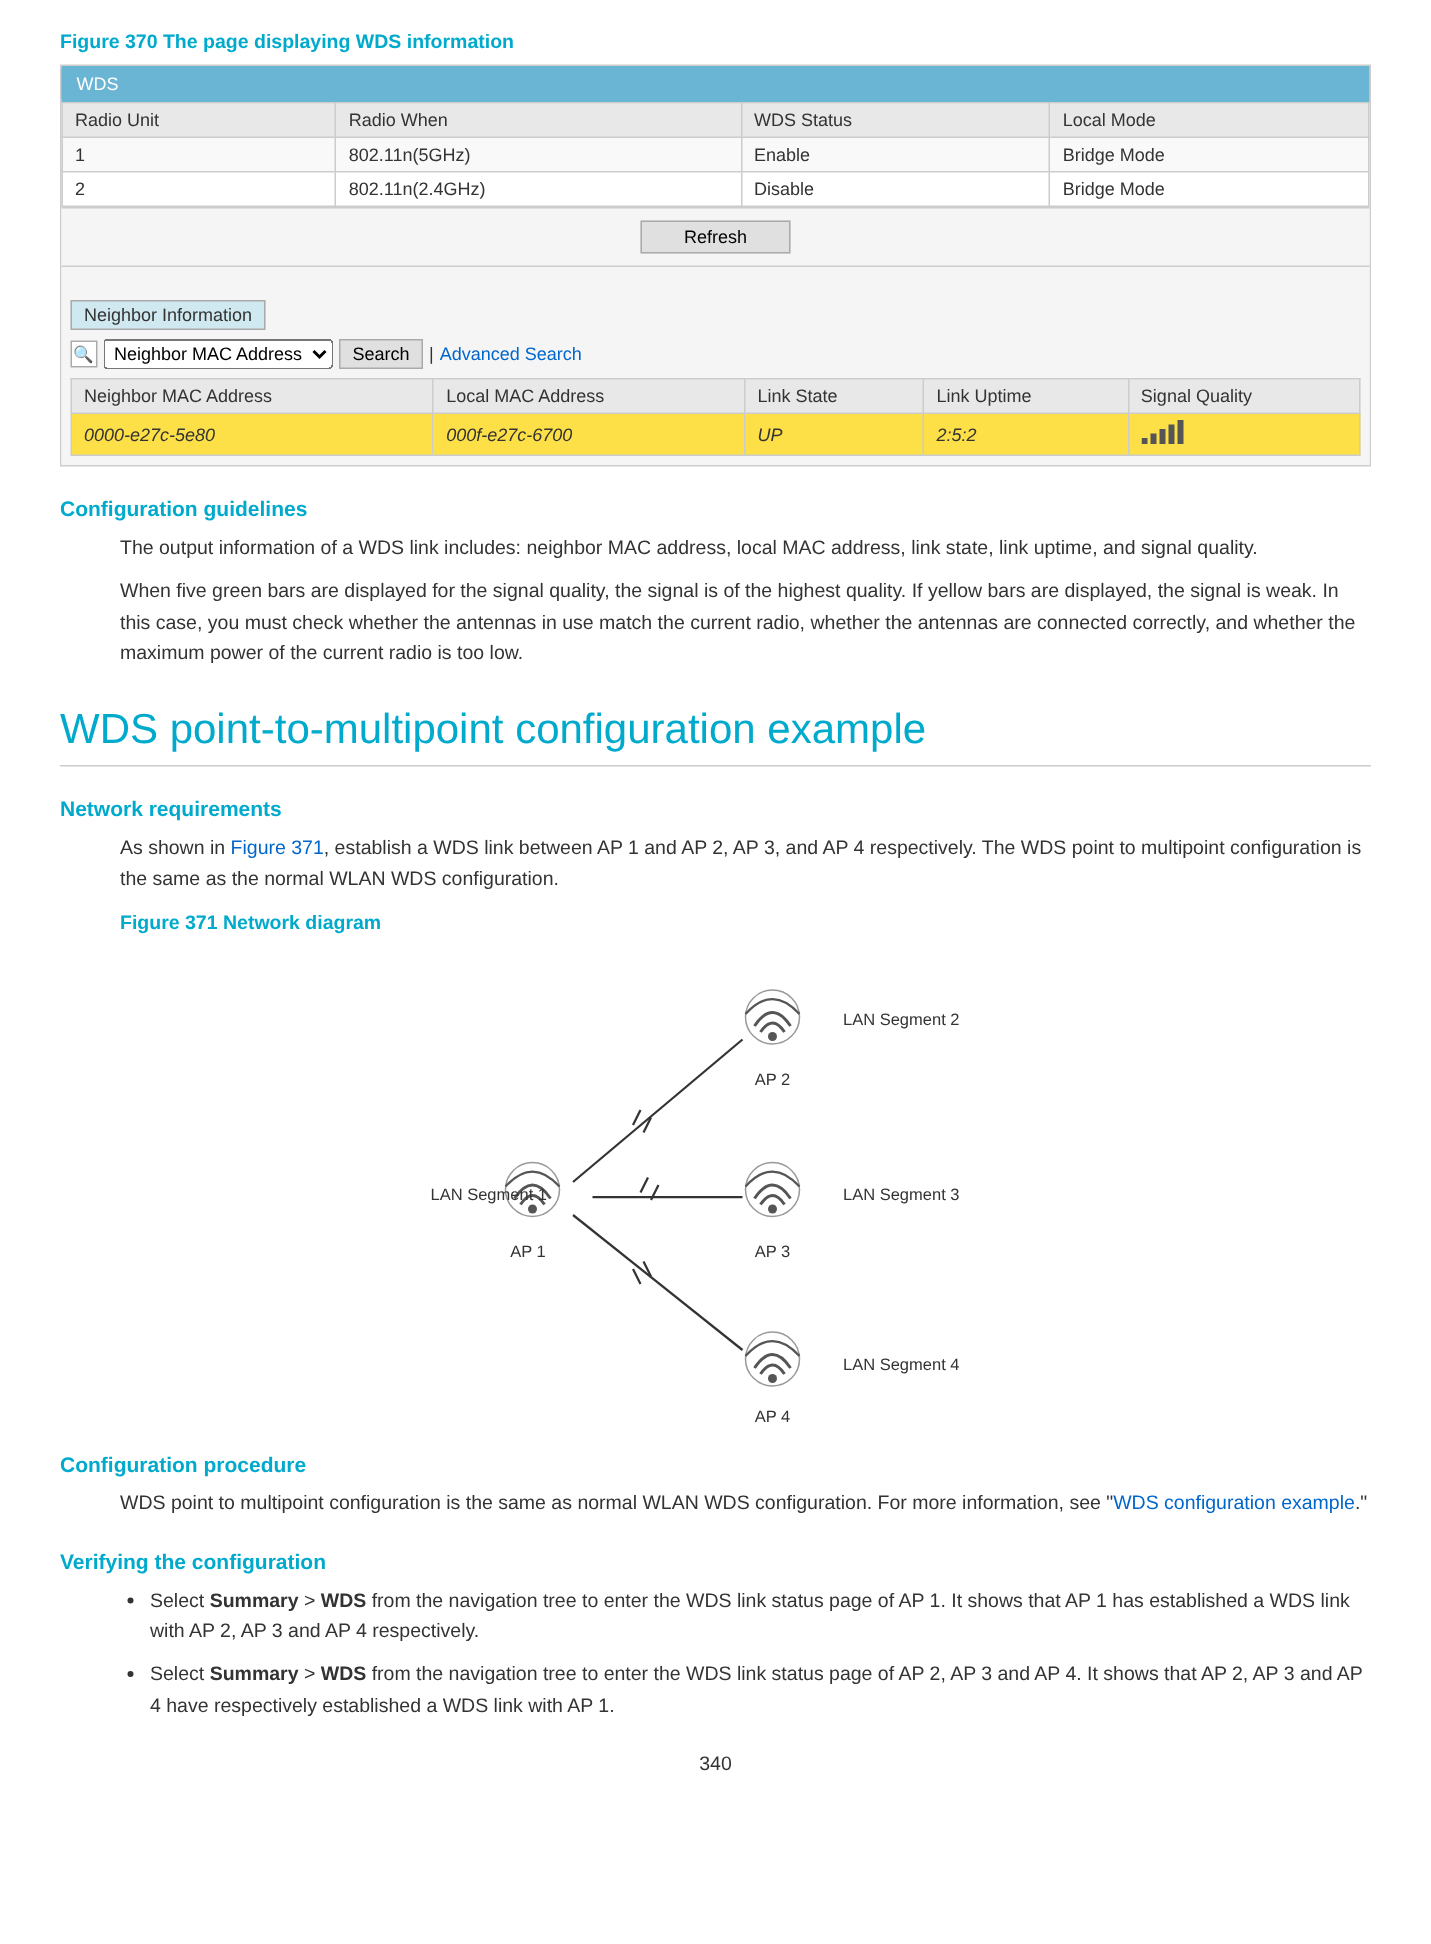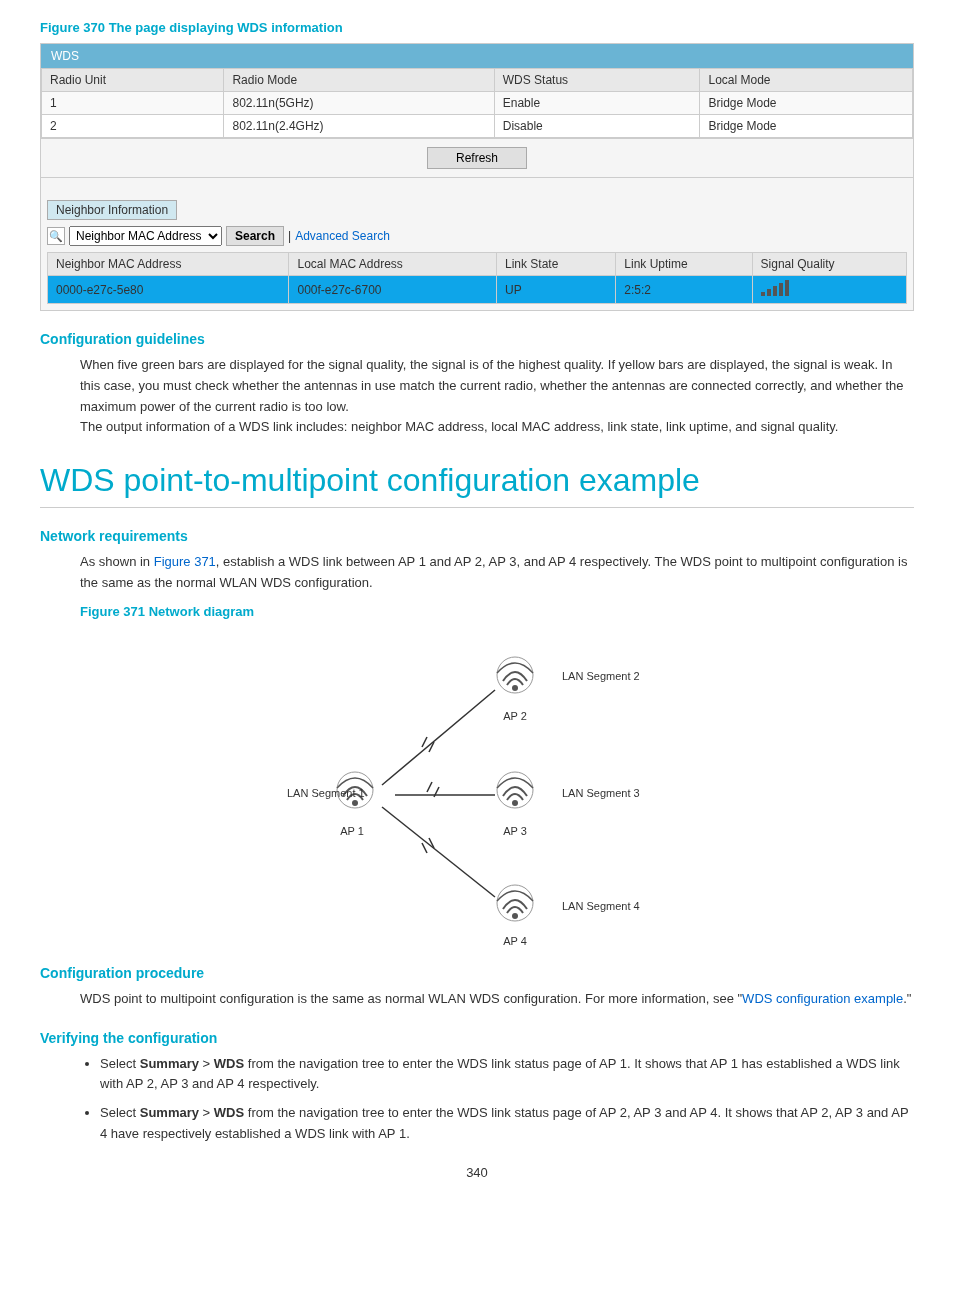--- a/index.html
+++ b/index.html
@@ -103,21 +103,20 @@
     .neighbor-search-row select {
       font-size: 12px;
       padding: 1px 2px;
     }
     .search-btn {
       background: #e0e0e0;
       border: 1px solid #aaa;
       padding: 2px 8px;
       font-size: 12px;
       cursor: pointer;
-      font-weight: bold;
     }
     .advanced-search-link {
       color: #0066cc;
       font-size: 12px;
       text-decoration: none;
     }
 
     .neighbor-table {
       width: 100%;
       border-collapse: collapse;
@@ -126,41 +125,42 @@
     .neighbor-table th {
       background: #e8e8e8;
       border: 1px solid #ccc;
       padding: 4px 8px;
       text-align: left;
       font-weight: normal;
     }
     .neighbor-table td {
       border: 1px solid #ccc;
       padding: 4px 8px;
-      background: #0ea5e9;
+      background: #fde047;
+      font-style: italic;
     }
 
     
     .section-heading {
       color: #00aacc;
       font-size: 14px;
       font-weight: bold;
       margin: 20px 0 8px 0;
     }
 
     .section-body {
       margin-left: 40px;
       margin-bottom: 10px;
       line-height: 1.6;
       font-size: 13px;
     }
 
     
     .main-title {
-      font-size: 32px;
+      font-size: 28px;
       color: #00aacc;
       font-weight: normal;
       margin: 24px 0 16px 0;
       border-bottom: 1px solid #ccc;
       padding-bottom: 8px;
     }
 
     
     .figure-371-caption {
       color: #00aacc;
@@ -197,21 +197,21 @@
 <p class="figure-caption">Figure 370 The page displaying WDS information</p>
 
 <div class="wds-container">
   <div style="background:#6ab4d4; padding:2px 0;">
     <span class="wds-tab">WDS</span>
   </div>
   <table class="wds-table">
     <thead>
       <tr>
         <th>Radio Unit</th>
-        <th>Radio Mode</th>
+        <th>Radio When</th>
         <th>WDS Status</th>
         <th>Local Mode</th>
       </tr>
     </thead>
     <tbody>
       <tr>
         <td>1</td>
         <td>802.11n(5GHz)</td>
         <td>Enable</td>
         <td>Bridge Mode</td>
@@ -267,22 +267,22 @@
             </svg>
           </td>
         </tr>
       </tbody>
     </table>
   </div>
 </div>
 
 <p class="section-heading">Configuration guidelines</p>
 <div class="section-body">
+  <p style="margin-bottom:8px;">The output information of a WDS link includes: neighbor MAC address, local MAC address, link state, link uptime, and signal quality.</p>
   <p>When five green bars are displayed for the signal quality, the signal is of the highest quality. If yellow bars are displayed, the signal is weak. In this case, you must check whether the antennas in use match the current radio, whether the antennas are connected correctly, and whether the maximum power of the current radio is too low.</p>
-  <p style="margin-bottom:8px;">The output information of a WDS link includes: neighbor MAC address, local MAC address, link state, link uptime, and signal quality.</p>
 </div>
 
 <h1 class="main-title">WDS point-to-multipoint configuration example</h1>
 
 <p class="section-heading">Network requirements</p>
 <div class="section-body">
   <p>
     <span>As shown in </span><a href="#">Figure 371</a><span>, establish a WDS link between AP 1 and AP 2, AP 3, and AP 4 respectively. The WDS point to multipoint configuration is the same as the normal WLAN WDS configuration.</span>
   </p>
 </div>

